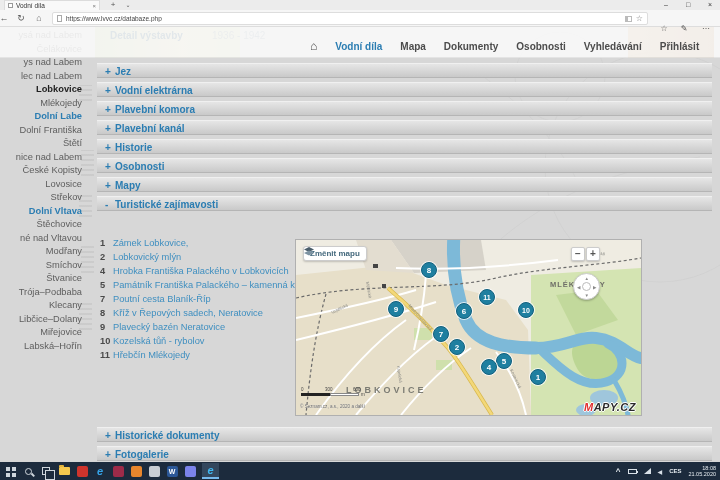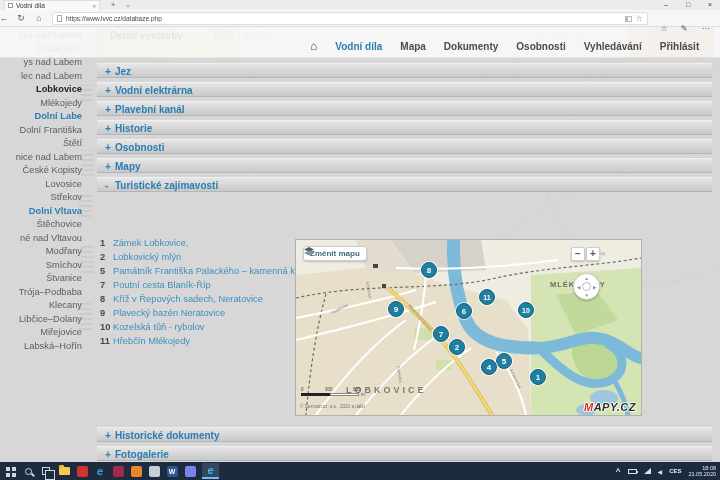--- a/index.html
+++ b/index.html
@@ -214,31 +214,33 @@
     <a class="nv">Mapa</a>
     <a class="nv">Dokumenty</a>
     <a class="nv">Osobnosti</a>
     <a class="nv">Vyhledávání</a>
     <a class="nv">Přihlásit</a>
   </div>
 
   <div class="accwrap">
     <div class="acc"><span class="pf">+</span><span>Jez</span></div>
     <div class="acc"><span class="pf">+</span><span>Vodní elektrárna</span></div>
+    <div class="acc"><span class="pf">+</span><span>Plavební komora</span></div>
     <div class="acc"><span class="pf">+</span><span>Plavební kanál</span></div>
     <div class="acc"><span class="pf">+</span><span>Historie</span></div>
     <div class="acc"><span class="pf">+</span><span>Osobnosti</span></div>
     <div class="acc"><span class="pf">+</span><span>Mapy</span></div>
     <div class="acc"><span class="pf">-</span><span>Turistické zajímavosti</span></div>
   </div>
 
   <div class="panel">
     <ul class="attr">
       <li><span class="num">1</span><a class="lbl">Zámek Lobkovice,</a></li>
       <li><span class="num">2</span><a class="lbl">Lobkovický mlýn</a></li>
+      <li><span class="num">4</span><a class="lbl">Hrobka Františka Palackého v Lobkovicích</a></li>
       <li><span class="num">5</span><a class="lbl">Památník Františka Palackého – kamenná kniha</a></li>
       <li><span class="num">7</span><a class="lbl">Poutní cesta Blaník-Říp</a></li>
       <li><span class="num">8</span><a class="lbl">Kříž v Řepových sadech, Neratovice</a></li>
       <li><span class="num">9</span><a class="lbl">Plavecký bazén Neratovice</a></li>
       <li><span class="num">10</span><a class="lbl">Kozelská tůň - rybolov</a></li>
       <li><span class="num">11</span><a class="lbl">Hřebčín Mlékojedy</a></li>
     </ul>
 
     <div class="map">
       <svg width="345" height="175" viewBox="0 0 345 175">

